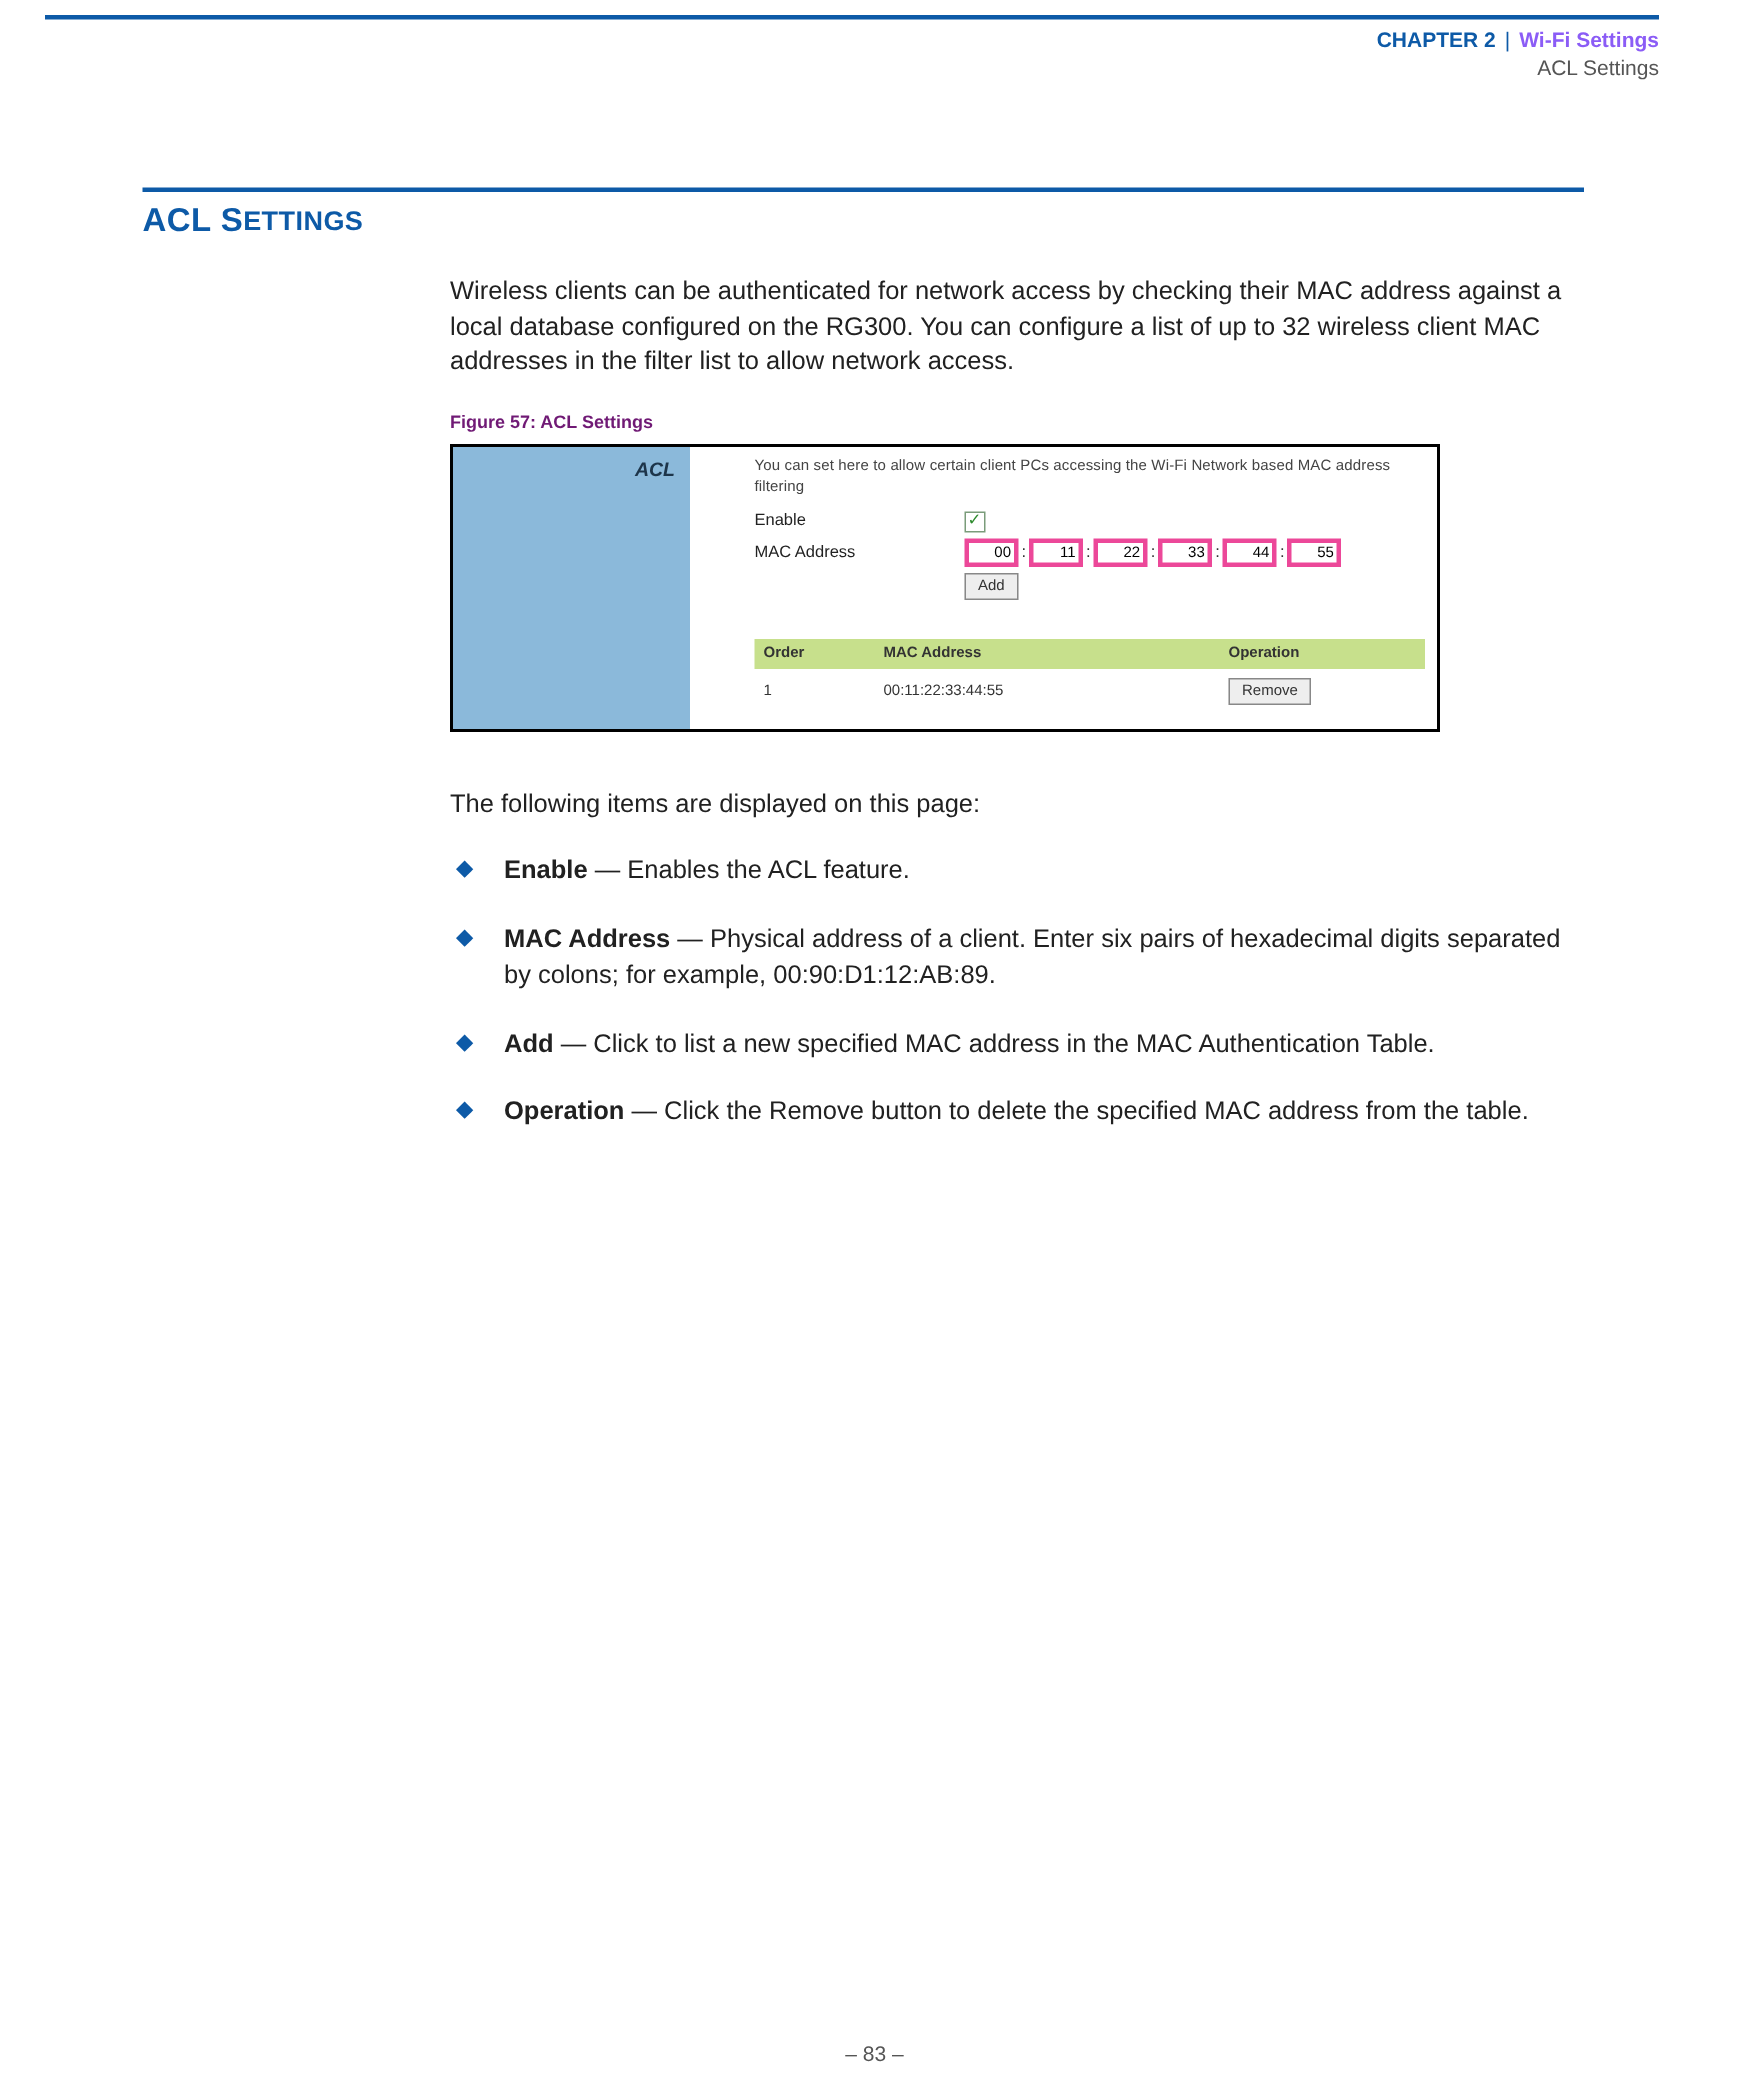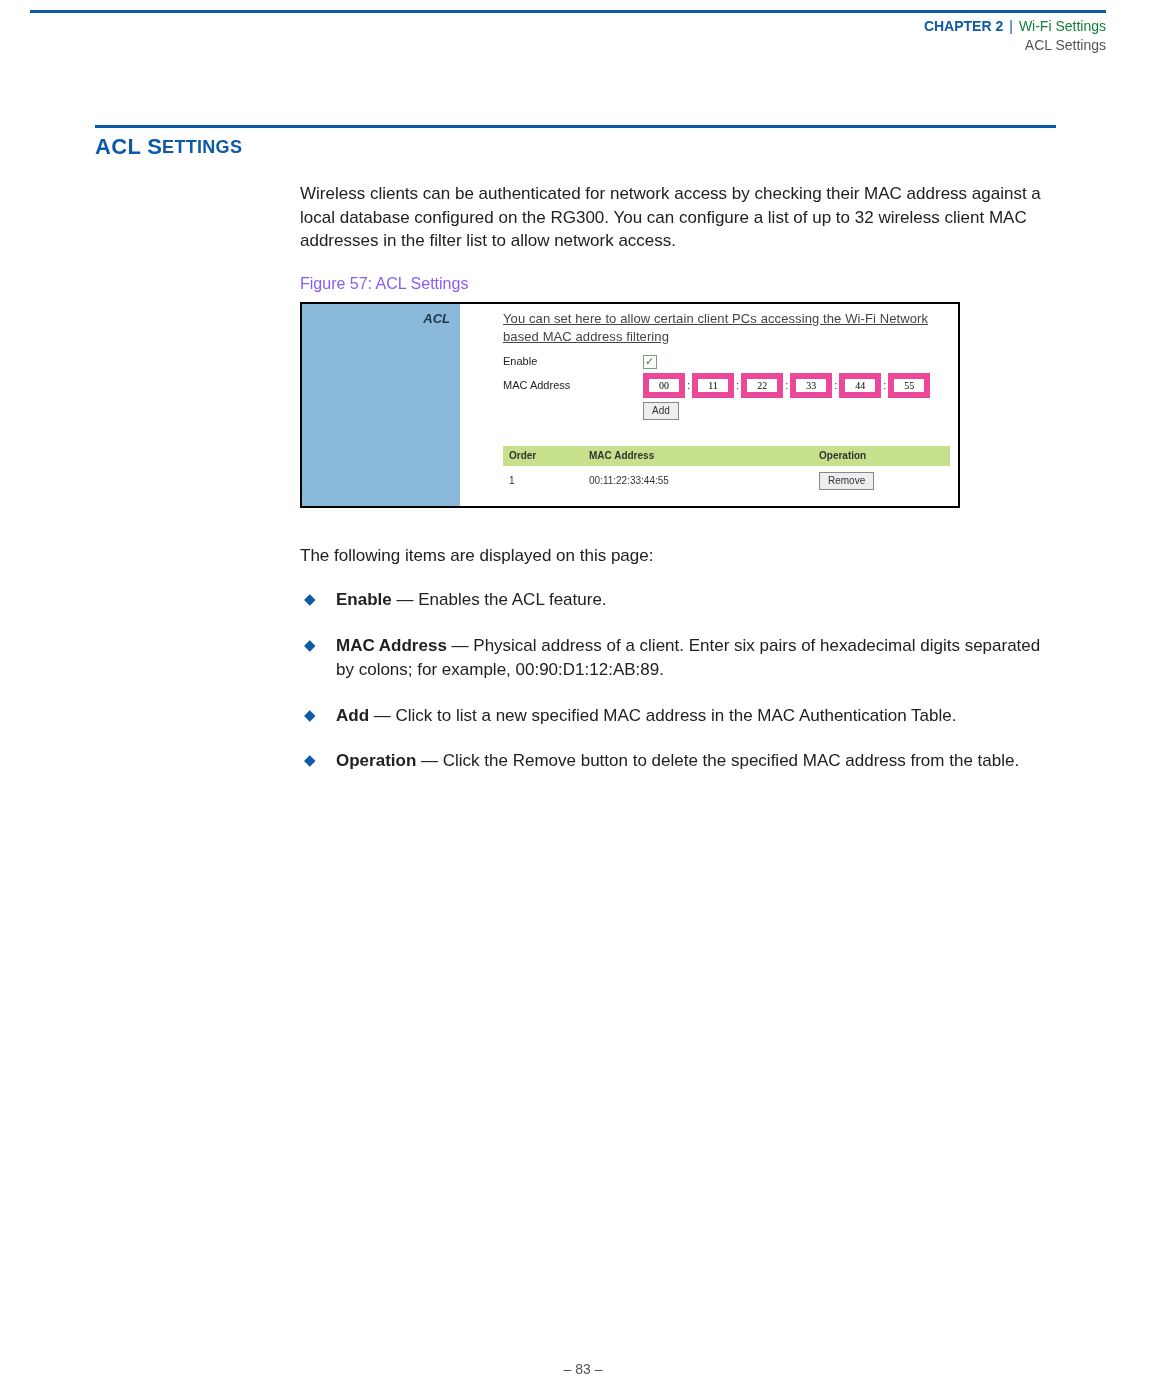--- a/index.html
+++ b/index.html
@@ -30,22 +30,22 @@
   }
   .running-head .chapter {
     font-weight: bold;
     color: #0d5aa7;
   }
   .running-head .pipe {
     color: #0d5aa7;
     margin: 0 6px;
   }
   .running-head .section {
-    color: #15803d;
-    font-weight: normal;
+    color: #8b5cf6;
+    font-weight: bold;
   }
   .running-head .sub {
     display: block;
     color: #555;
     font-size: 14px;
   }
   .content {
     margin: 70px 110px 0 95px;
   }
   .head-rule {
@@ -64,23 +64,23 @@
     font-size: 18px;
     vertical-align: 1px;
   }
   .body {
     margin-left: 205px;
     font-size: 17px;
     line-height: 1.4;
   }
   .body p { margin: 0 0 20px 0; }
   .fig-caption {
-    color: #8b5cf6;
-    font-weight: normal;
-    font-size: 16px;
+    color: #701a75;
+    font-weight: bold;
+    font-size: 12px;
     margin: 4px 0 6px 0;
   }
   
   .figure {
     border: 2px solid #000;
     width: 660px;
     box-sizing: border-box;
     margin-bottom: 36px;
     font-family: Arial, sans-serif;
     font-size: 11px;
@@ -99,25 +99,24 @@
     font-weight: bold;
     font-style: italic;
     color: #1d354a;
   }
   .fig-main {
     flex: 1;
     background: #fff;
     padding: 6px 8px 14px 14px;
   }
   .fig-desc {
-    font-size: 13px;
+    font-size: 10px;
     color: #444;
     margin-bottom: 8px;
     letter-spacing: .1px;
-    text-decoration: underline;
   }
   .fig-row { display: flex; align-items: center; margin: 4px 0; }
   .fig-label { width: 140px; font-size: 11px; color: #222; }
   .fig-chk {
     width: 12px; height: 12px;
     border: 1px solid #7a9c7a;
     background: #fff;
     position: relative;
     display: inline-block;
   }
@@ -125,23 +124,23 @@
     content: "✓";
     color: #2c8a2c;
     font-size: 11px;
     position: absolute;
     top: -2px; left: 1px;
   }
   .fig-mac input {
     width: 26px;
     font-size: 10px;
     padding: 1px 2px;
-    border: 6px solid #ec4899;
-    text-align: center;
-    font-family: Liberation Serif, serif;
+    border: 3px solid #ec4899;
+    text-align: right;
+    font-family: Liberation Sans, sans-serif;
   }
   .fig-mac .sep { margin: 0 2px; }
   .fig-add-btn, .fig-remove-btn {
     font-size: 10px;
     padding: 1px 8px;
     border: 1px solid #888;
     background: #eee;
     display: inline-block;
   }
   .fig-table-head {

